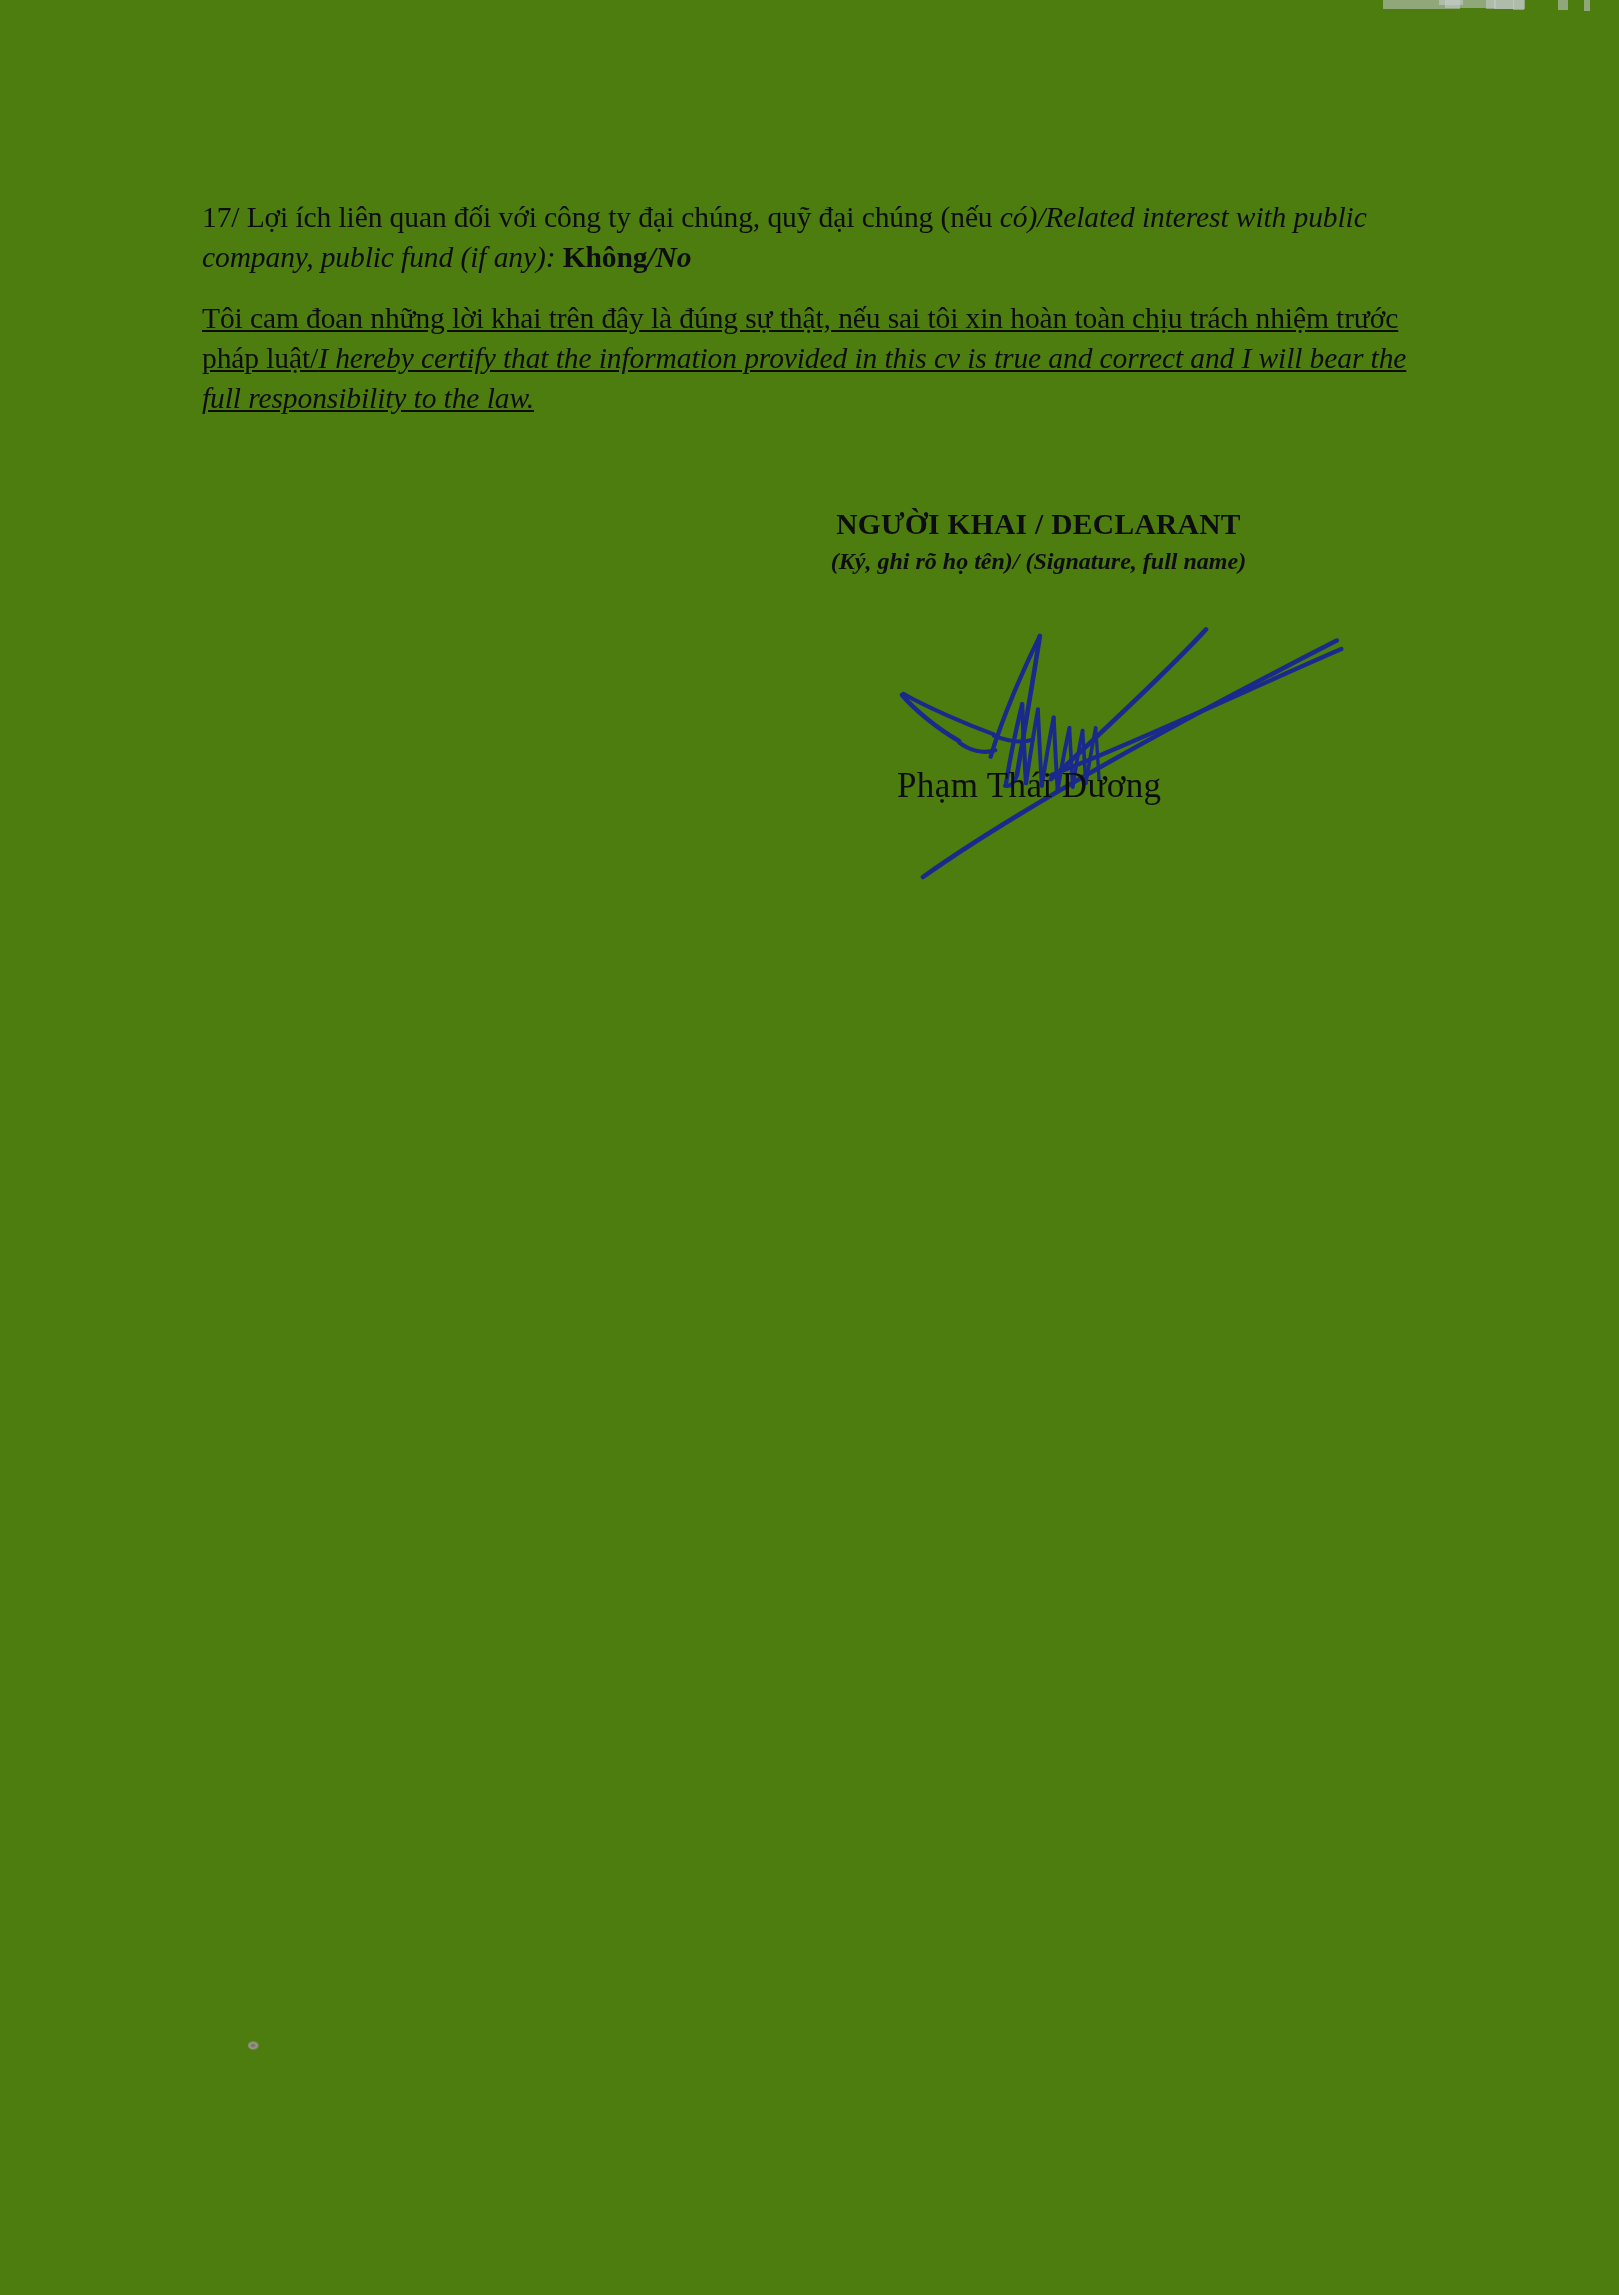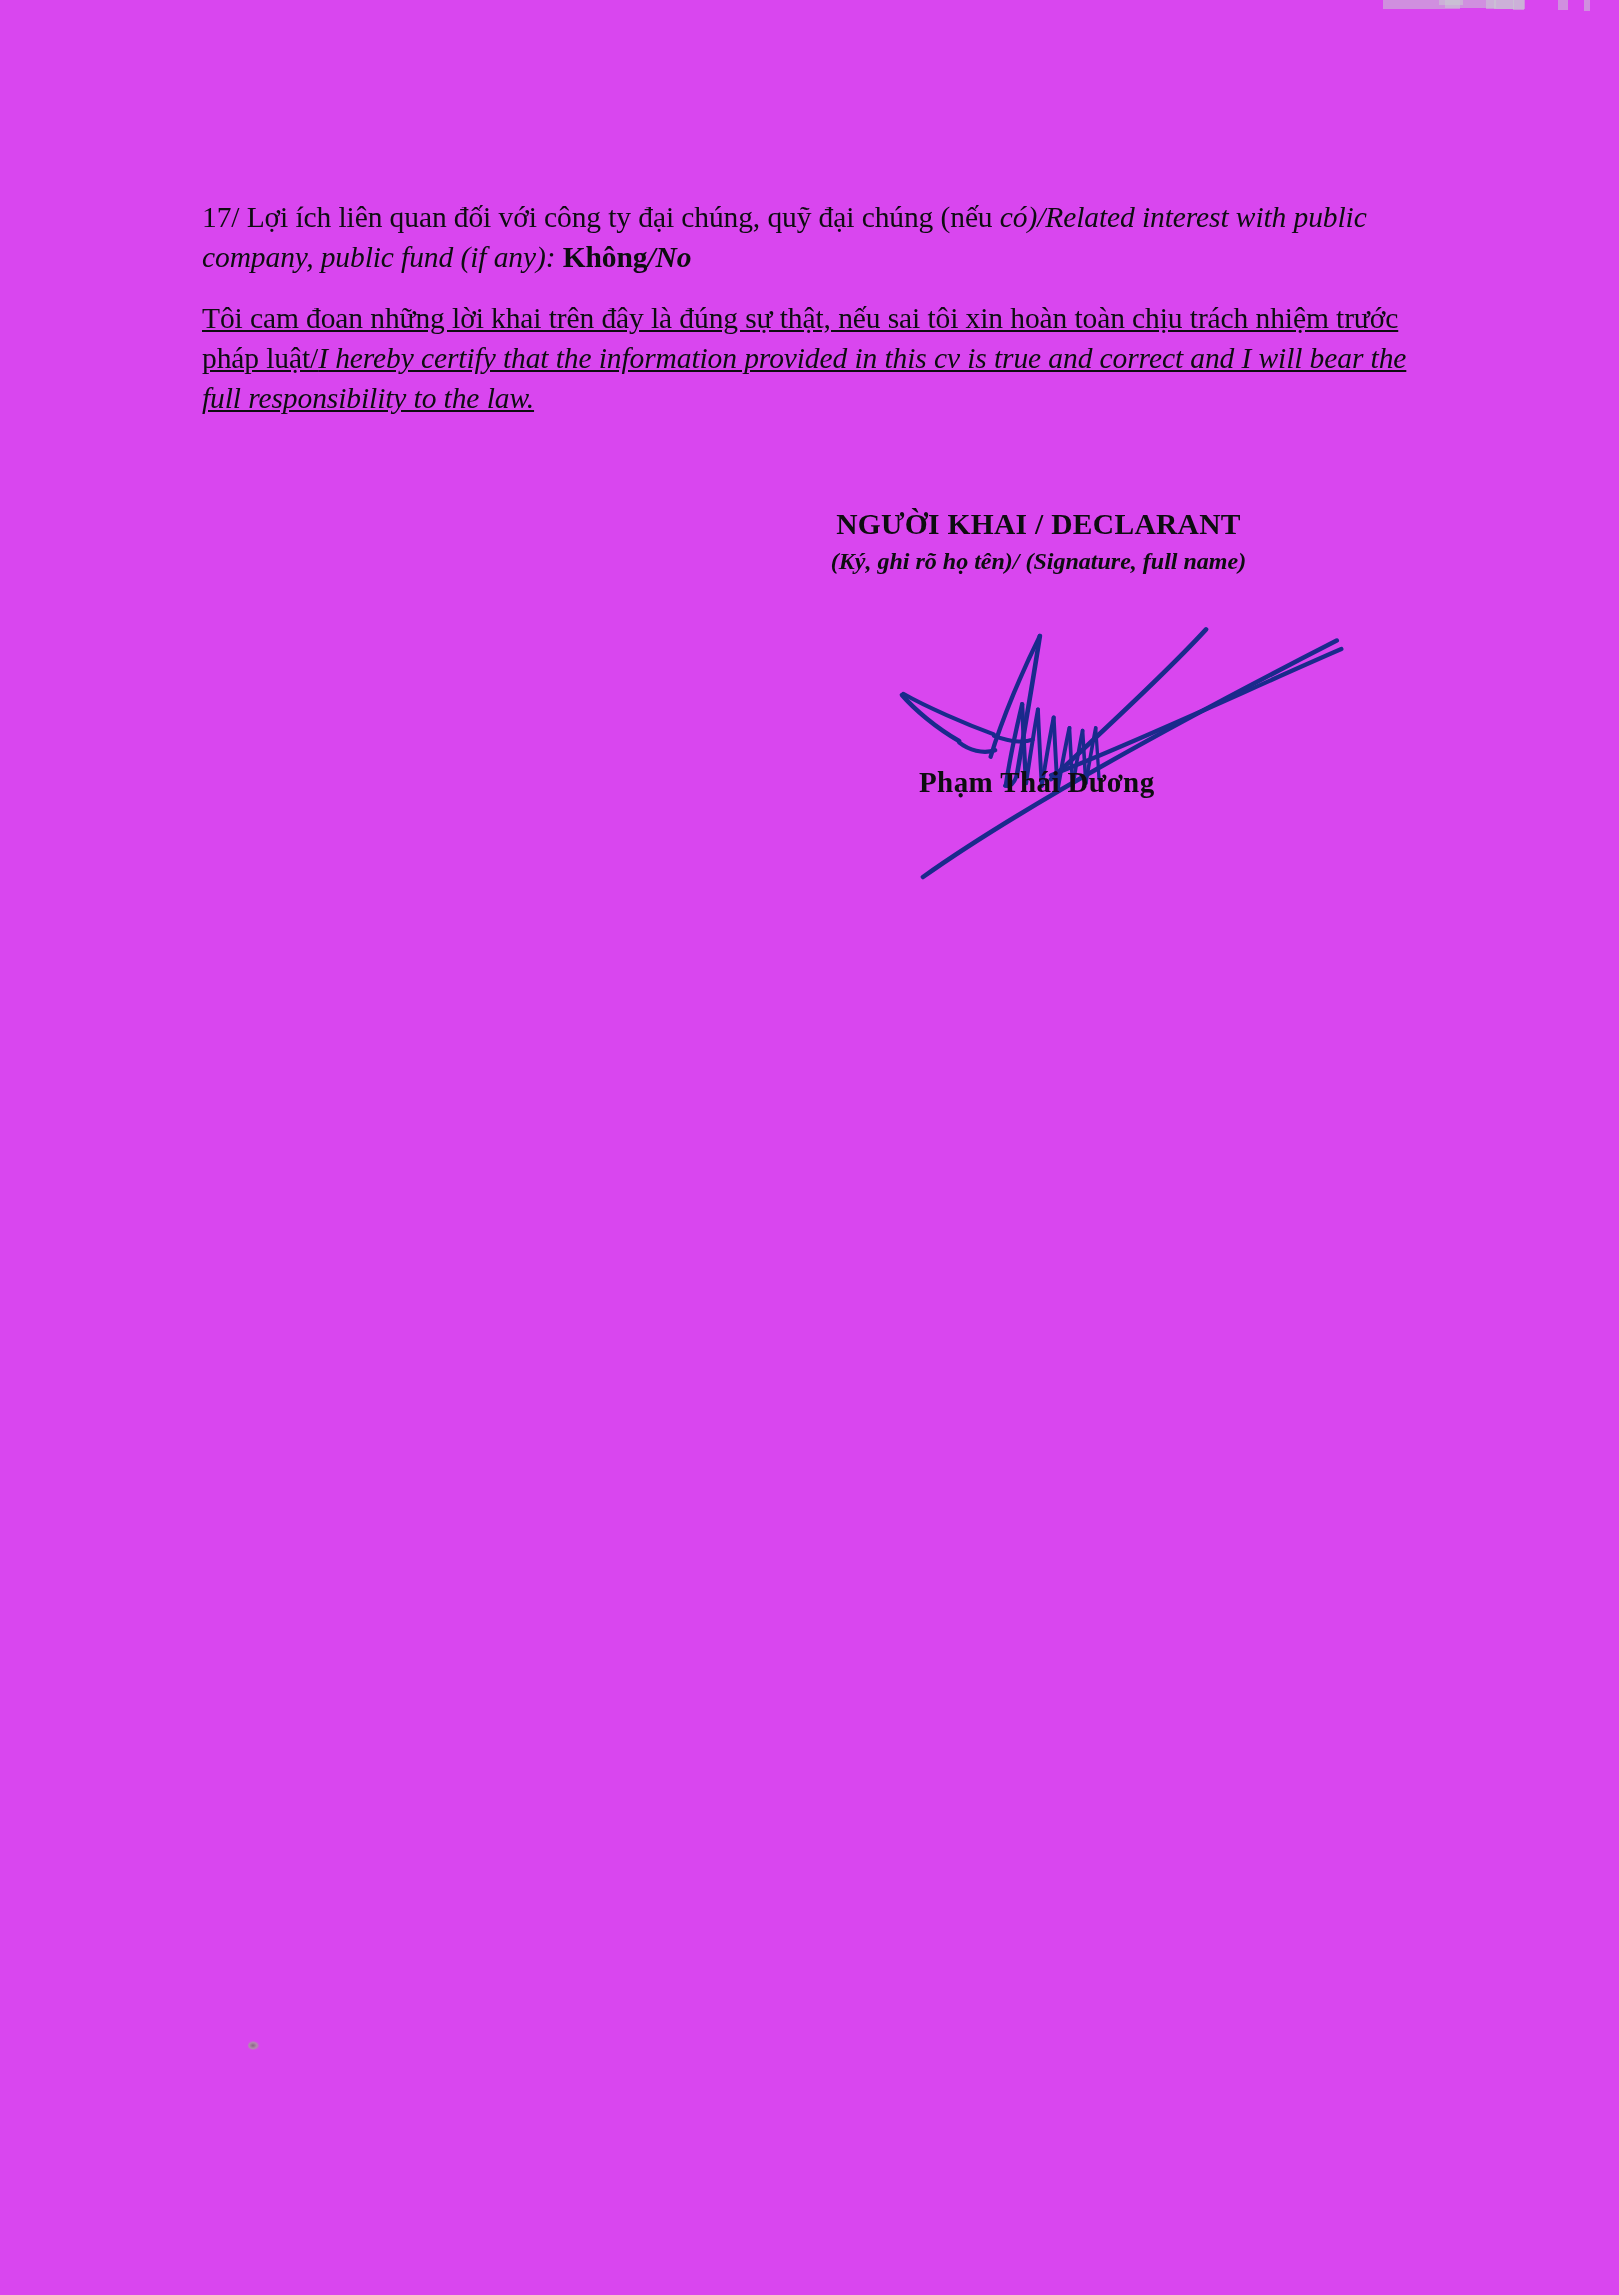--- a/index.html
+++ b/index.html
@@ -6,21 +6,21 @@
   html, body {
     margin: 0;
     padding: 0;
     background: #ffffff;
   }
 
   .page {
     position: relative;
     width: 1620px;
     height: 2295px;
-    background: #d946ef;
+    background: #4d7c0f;
     overflow: hidden;
     font-family: "Liberation Serif", "DejaVu Serif", serif;
     color: #0d0d10;
   }
 
   
   .scan-artifacts {
     position: absolute;
     top: 0;
     left: 0;
@@ -93,24 +93,24 @@
     left: 854px;
     top: 578px;
     width: 578px;
     height: 309px;
     pointer-events: none;
   }
   .signature-area svg { display: block; width: 578px; height: 309px; }
 
   .printed-name {
     position: absolute;
-    left: 919px;
+    left: 897px;
     top: 766px;
-    font-size: 29px;
-    font-weight: 700;
+    font-size: 35px;
+    font-weight: 400;
     letter-spacing: 0.4px;
     white-space: nowrap;
   }
 
   .speck {
     position: absolute;
     left: 248px;
     top: 2041px;
     width: 11px;
     height: 8.5px;

